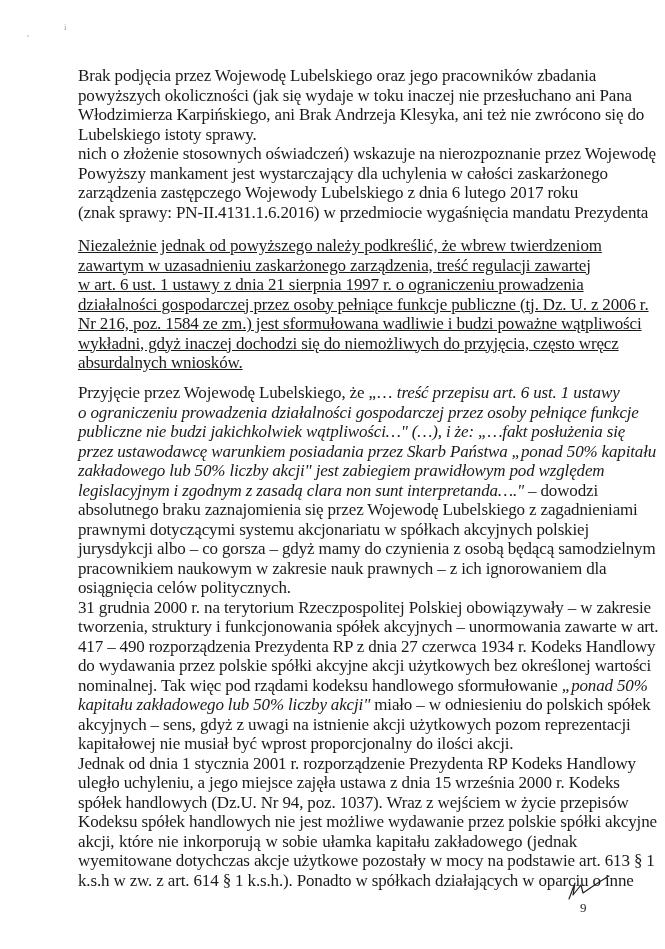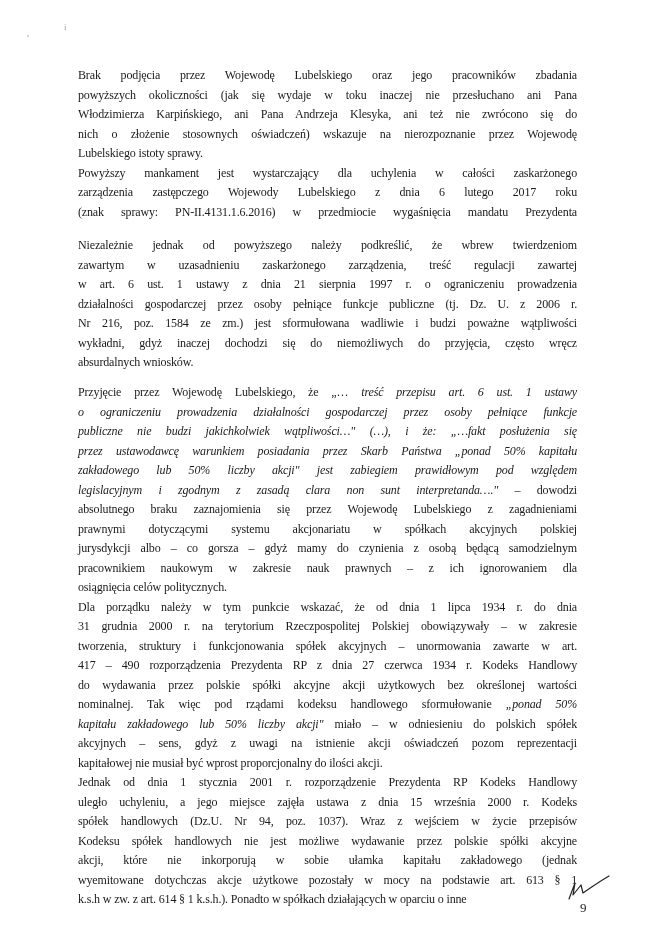--- a/index.html
+++ b/index.html
@@ -7,45 +7,45 @@
   .page {
     position: absolute; left: 0; top: 0; width: 665px; height: 949px;
     background: #ffffff; color: #1a1a1a;
     font-family: "Liberation Serif", "DejaVu Serif", serif;
   }
   .mark { position: absolute; color: #9a9a9a; font-size: 9px; }
   .mark1 { left: 27px; top: 28px; }
   .mark2 { left: 64px; top: 22px; }
   .text {
     position: absolute; left: 78px; width: 499px;
-    font-size: 12px; line-height: 19.5px; letter-spacing: -0.15px;
+    font-size: 17px; line-height: 19.5px; letter-spacing: -0.15px;
   }
   .block1 { top: 66px; }
-  .block2 { top: 236px; }
+  .block2 { top: 236px; text-decoration: underline; }
   .block3 { top: 383px; }
   .line { display: block; text-align: justify; text-align-last: justify; white-space: nowrap; }
   .line.last { text-align-last: left; }
   .it { font-style: italic; }
   .signature { position: absolute; left: 563px; top: 873px; width: 48px; height: 28px; }
   .pagenum { position: absolute; left: 580px; top: 900px; font-size: 13px; font-family: "Liberation Serif", serif; color: #222; }
 </style>
 </head>
 <body>
 
 <div class="page">
   <span class="mark mark1">,</span>
   <span class="mark mark2">i</span>
 
   <div class="text block1">
     <div id="p0">
         <span class="line"><span>Brak podjęcia przez Wojewodę Lubelskiego oraz jego pracowników zbadania</span></span>
         <span class="line"><span>powyższych okoliczności (jak się wydaje w toku inaczej nie przesłuchano ani Pana</span></span>
-        <span class="line"><span>Włodzimierza Karpińskiego, ani Pana Andrzeja Klesyka, ani też nie zwrócono się do</span></span>
+        <span class="line"><span>Włodzimierza Karpińskiego, ani Brak Andrzeja Klesyka, ani też nie zwrócono się do</span></span>
+        <span class="line last"><span>Lubelskiego istoty sprawy.</span></span>
         <span class="line"><span>nich o złożenie stosownych oświadczeń) wskazuje na nierozpoznanie przez Wojewodę</span></span>
-        <span class="line last"><span>Lubelskiego istoty sprawy.</span></span>
       </div>
     <div id="p1">
         <span class="line"><span>Powyższy mankament jest wystarczający dla uchylenia w całości zaskarżonego</span></span>
         <span class="line"><span>zarządzenia zastępczego Wojewody Lubelskiego z dnia 6 lutego 2017 roku</span></span>
         <span class="line"><span>(znak sprawy: PN-II.4131.1.6.2016) w przedmiocie wygaśnięcia mandatu Prezydenta</span></span>
       </div>
   </div>
 
   <div class="text block2">
     <div id="p2">
@@ -67,28 +67,27 @@
         <span class="line"><span class="it">przez ustawodawcę warunkiem posiadania przez Skarb Państwa „ponad 50% kapitału</span></span>
         <span class="line"><span class="it">zakładowego lub 50% liczby akcji" jest zabiegiem prawidłowym pod względem</span></span>
         <span class="line"><span class="it">legislacyjnym i zgodnym z zasadą clara non sunt interpretanda…."</span><span> – dowodzi</span></span>
         <span class="line"><span>absolutnego braku zaznajomienia się przez Wojewodę Lubelskiego z zagadnieniami</span></span>
         <span class="line"><span>prawnymi dotyczącymi systemu akcjonariatu w spółkach akcyjnych polskiej</span></span>
         <span class="line"><span>jurysdykcji albo – co gorsza – gdyż mamy do czynienia z osobą będącą samodzielnym</span></span>
         <span class="line"><span>pracownikiem naukowym w zakresie nauk prawnych – z ich ignorowaniem dla</span></span>
         <span class="line last"><span>osiągnięcia celów politycznych.</span></span>
       </div>
     <div id="p4">
-        <span class="line"><span>Dla porządku należy w tym punkcie wskazać, że od dnia 1 lipca 1934 r. do dnia</span></span>
         <span class="line"><span>31 grudnia 2000 r. na terytorium Rzeczpospolitej Polskiej obowiązywały – w zakresie</span></span>
         <span class="line"><span>tworzenia, struktury i funkcjonowania spółek akcyjnych – unormowania zawarte w art.</span></span>
         <span class="line"><span>417 – 490 rozporządzenia Prezydenta RP z dnia 27 czerwca 1934 r. Kodeks Handlowy</span></span>
         <span class="line"><span>do wydawania przez polskie spółki akcyjne akcji użytkowych bez określonej wartości</span></span>
         <span class="line"><span>nominalnej. Tak więc pod rządami kodeksu handlowego sformułowanie </span><span class="it">„ponad 50%</span></span>
         <span class="line"><span class="it">kapitału zakładowego lub 50% liczby akcji"</span><span> miało – w odniesieniu do polskich spółek</span></span>
-        <span class="line"><span>akcyjnych – sens, gdyż z uwagi na istnienie akcji oświadczeń pozom reprezentacji</span></span>
+        <span class="line"><span>akcyjnych – sens, gdyż z uwagi na istnienie akcji użytkowych pozom reprezentacji</span></span>
         <span class="line last"><span>kapitałowej nie musiał być wprost proporcjonalny do ilości akcji.</span></span>
       </div>
     <div id="p5">
         <span class="line"><span>Jednak od dnia 1 stycznia 2001 r. rozporządzenie Prezydenta RP Kodeks Handlowy</span></span>
         <span class="line"><span>uległo uchyleniu, a jego miejsce zajęła ustawa z dnia 15 września 2000 r. Kodeks</span></span>
         <span class="line"><span>spółek handlowych (Dz.U. Nr 94, poz. 1037). Wraz z wejściem w życie przepisów</span></span>
         <span class="line"><span>Kodeksu spółek handlowych nie jest możliwe wydawanie przez polskie spółki akcyjne</span></span>
         <span class="line"><span>akcji, które nie inkorporują w sobie ułamka kapitału zakładowego (jednak</span></span>
         <span class="line"><span>wyemitowane dotychczas akcje użytkowe pozostały w mocy na podstawie art. 613 § 1</span></span>
         <span class="line last"><span>k.s.h w zw. z art. 614 § 1 k.s.h.). Ponadto w spółkach działających w oparciu o inne</span></span>

